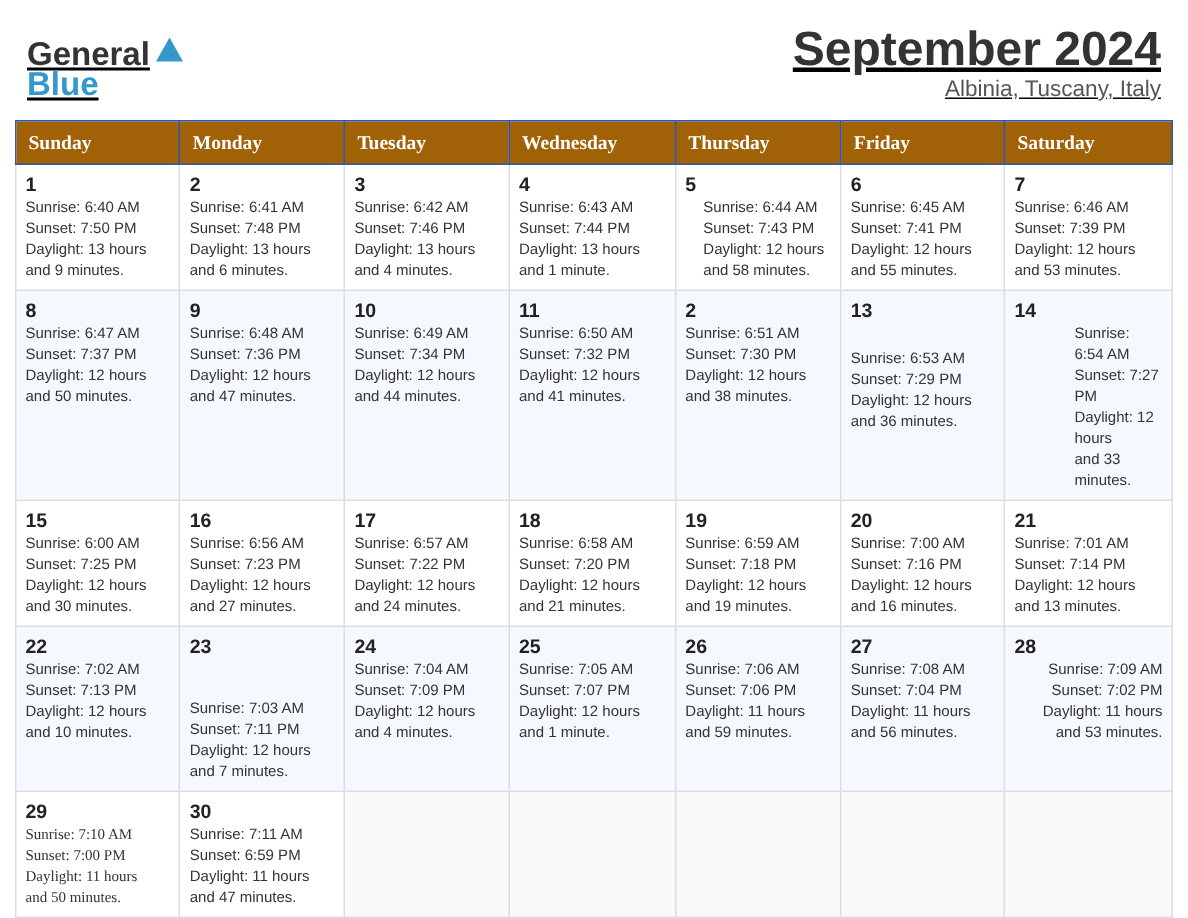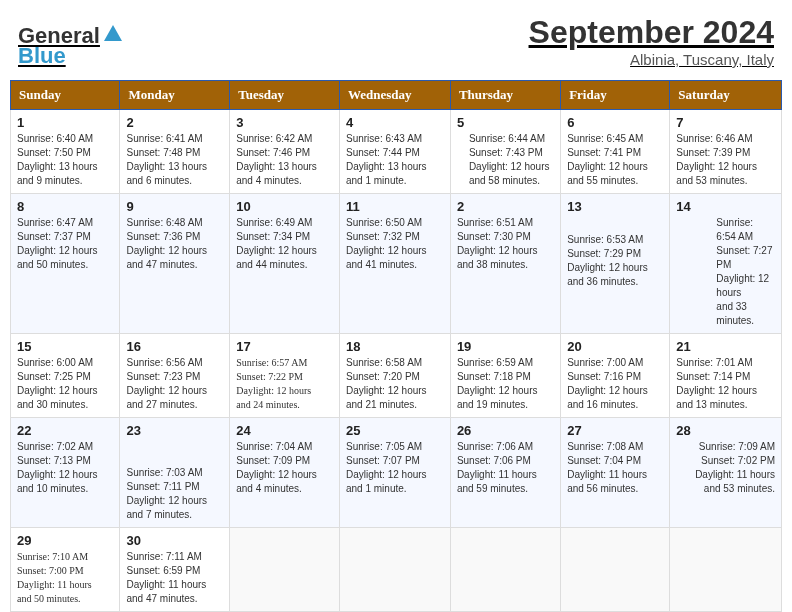--- a/index.html
+++ b/index.html
@@ -233,21 +233,21 @@
         </td>
         <td>
           <span class="day-num">16</span>
           <div class="day-info" style="white-space: pre-line;">Sunrise: 6:56 AM
 Sunset: 7:23 PM
 Daylight: 12 hours
 and 27 minutes.</div>
         </td>
         <td>
           <span class="day-num">17</span>
-          <div class="day-info" style="white-space: pre-line; font-family: Liberation Serif, serif;">Sunrise: 6:57 AM
+          <div class="day-info" style="white-space: pre-line;">Sunrise: 6:57 AM
 Sunset: 7:22 PM
 Daylight: 12 hours
 and 24 minutes.</div>
         </td>
         <td>
           <span class="day-num">18</span>
           <div class="day-info" style="white-space: pre-line;">Sunrise: 6:58 AM
 Sunset: 7:20 PM
 Daylight: 12 hours
 and 21 minutes.</div>

